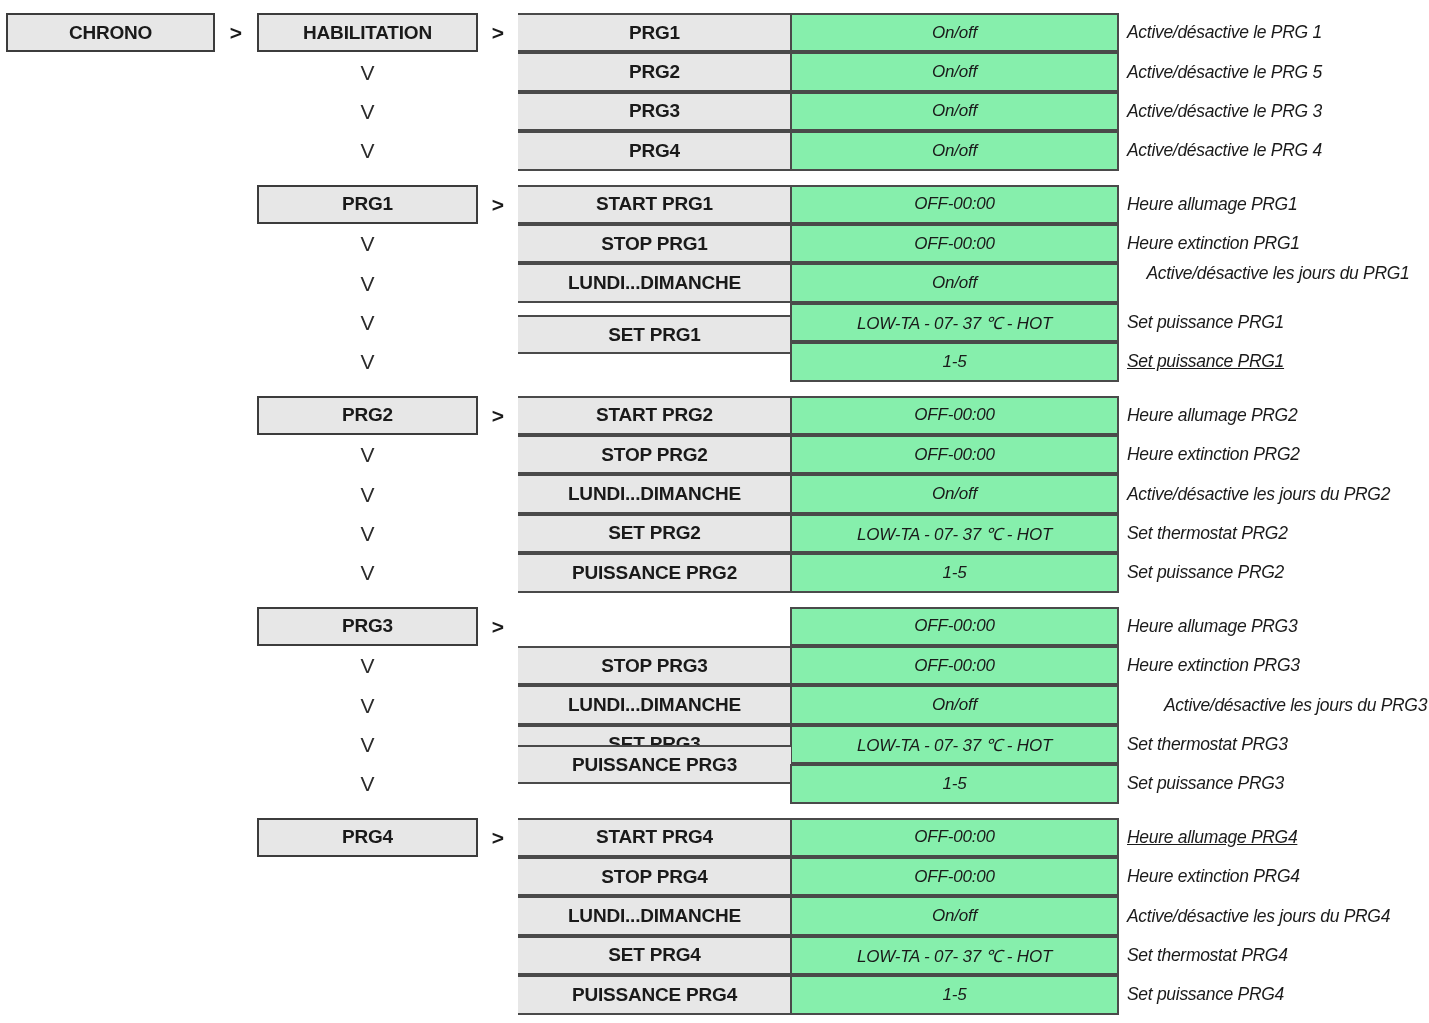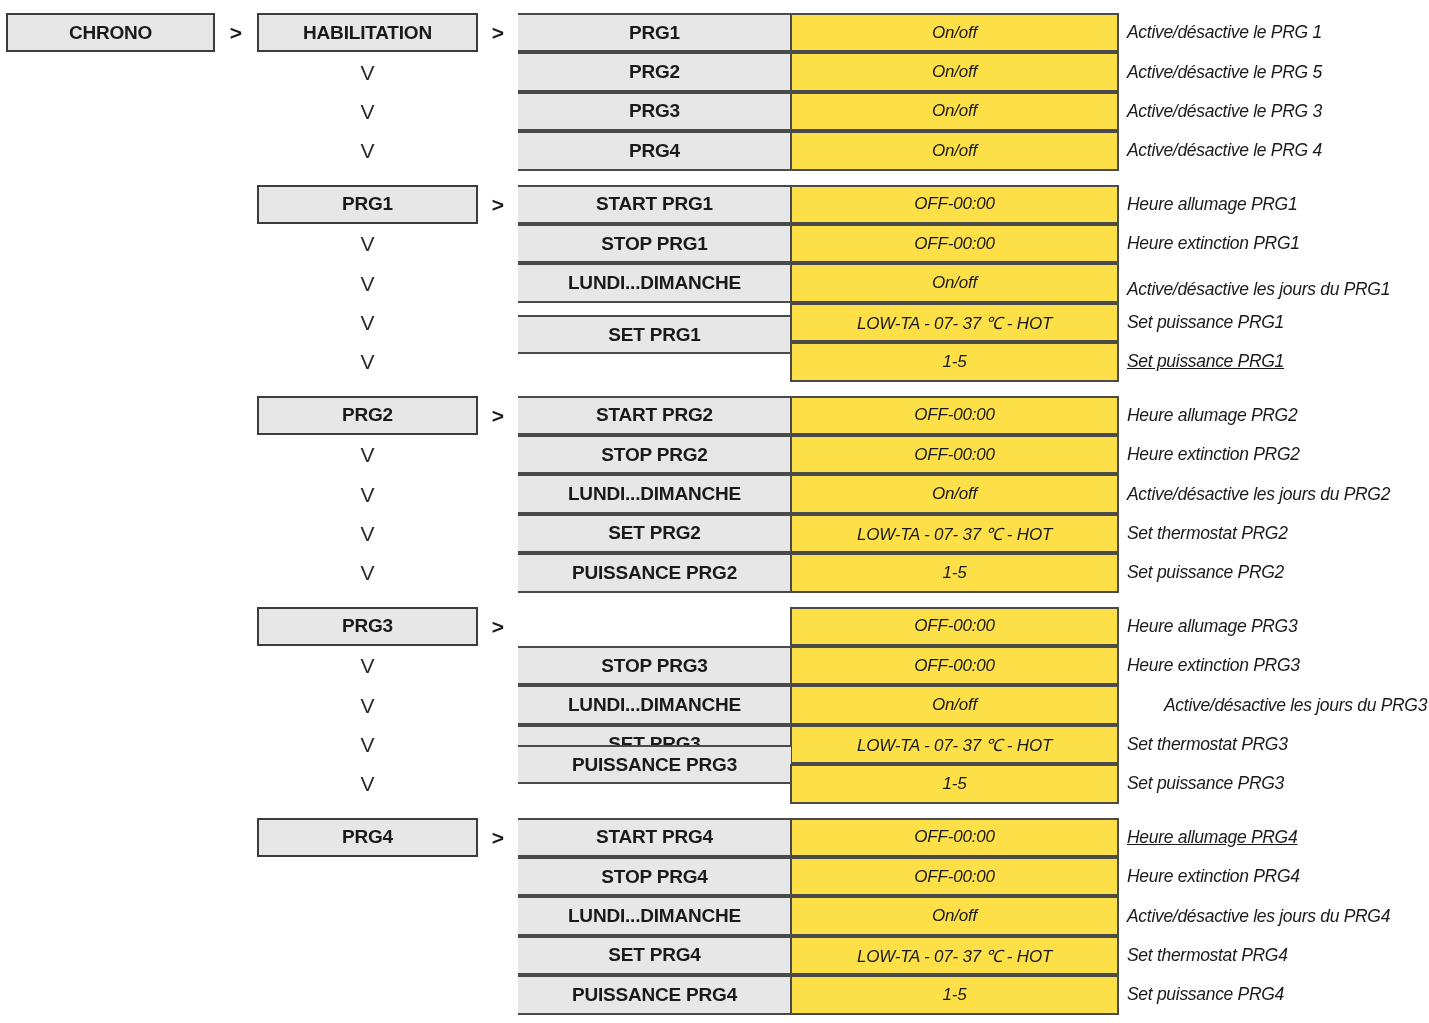--- a/index.html
+++ b/index.html
@@ -49,21 +49,21 @@
     justify-content: center;
     font-weight: bold;
     font-size: 19px;
     letter-spacing: -0.2px;
     color: #1a1a1a;
     white-space: nowrap;
   }
 
   .cell-value {
     position: absolute;
-    background: #fde047;
+    background: #86efac;
     border: 2px solid #4a4a4a;
     box-sizing: border-box;
     display: flex;
     align-items: center;
     justify-content: center;
     font-style: italic;
     font-size: 17px;
     letter-spacing: -0.2px;
     color: #1a1a1a;
     white-space: nowrap;
@@ -179,21 +179,21 @@
     </div>
     <div class="cell-desc" style="left: 1127px; top: 224px; width: 302px; height: 39.4px;">
       <span>Heure extinction PRG1</span>
     </div>
     <div class="cell-label" style="left: 518px; top: 263.4px; width: 273px; height: 39.4px;">
       <span>LUNDI...DIMANCHE</span>
     </div>
     <div class="cell-value" style="left: 790px; top: 263.4px; width: 329px; height: 39.4px;">
       <span>On/off</span>
     </div>
-    <div class="cell-desc" style="left: 1127px; top: 270px; width: 302px; height: 39.4px;">
+    <div class="cell-desc" style="left: 1127px; top: 254px; width: 302px; height: 39.4px; justify-content: center;">
       <span>Active/désactive les jours du PRG1</span>
     </div>
     <div class="cell-label" style="left: 518px; top: 315px; width: 273px; height: 39.4px; align-items: center;">
       <span>SET PRG1</span>
     </div>
     <div class="cell-value" style="left: 790px; top: 302.8px; width: 329px; height: 39.4px;">
       <span>LOW-TA - 07- 37 ℃ - HOT</span>
     </div>
     <div class="cell-desc" style="left: 1127px; top: 302.8px; width: 302px; height: 39.4px;">
       <span>Set puissance PRG1</span>

